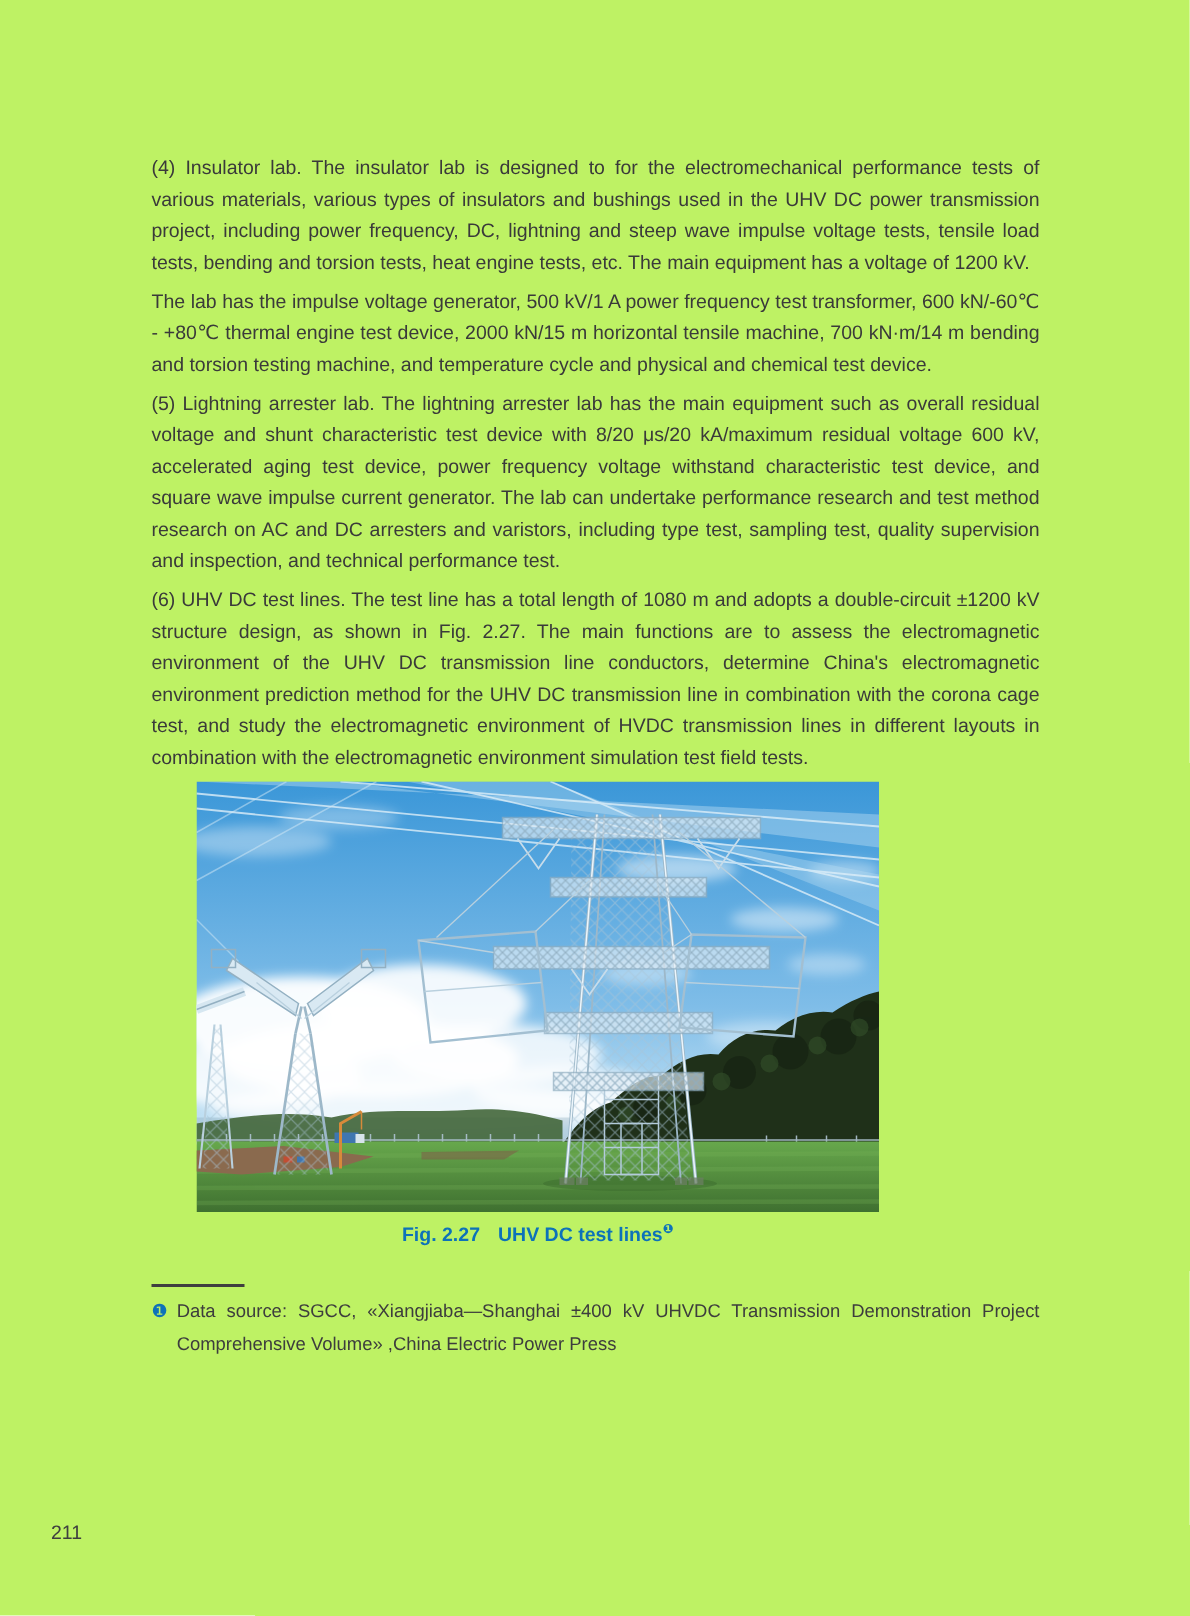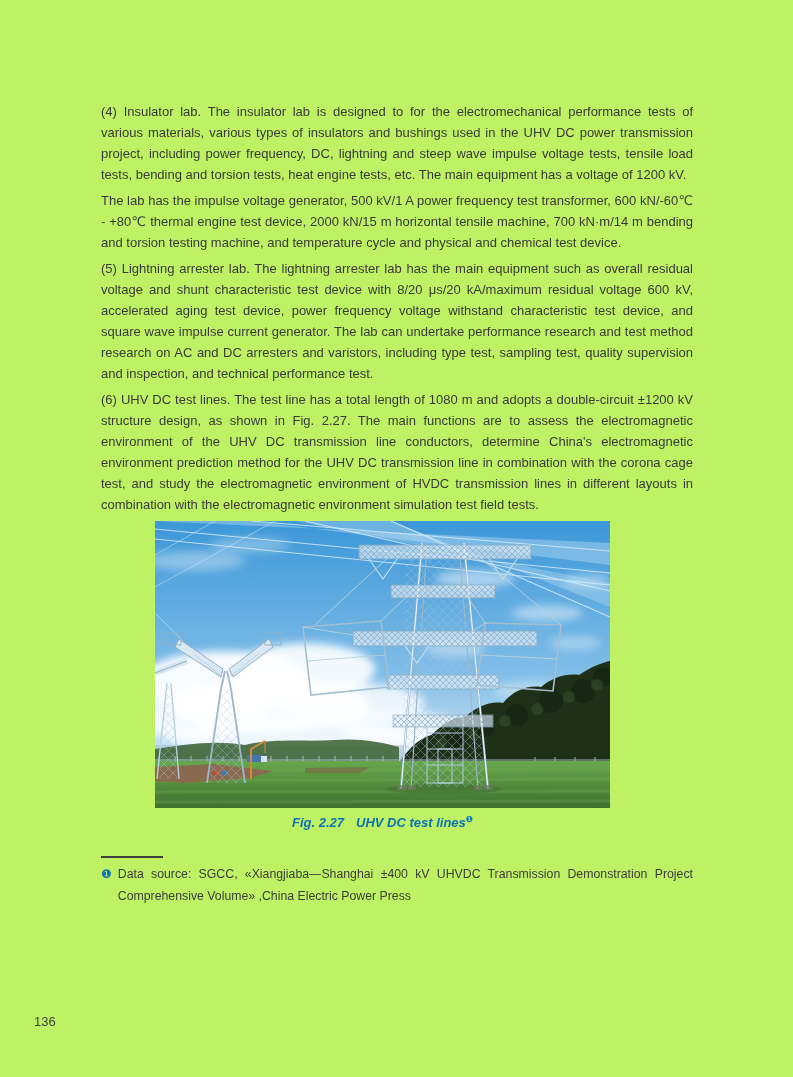--- a/index.html
+++ b/index.html
@@ -23,23 +23,22 @@
   }
   p.body{
     margin:0 0 5px 0;
     font-size:13px;
     line-height:21px;
     text-align:justify;
     color:var(--body-text);
   }
   .figure{
     margin-top:6px;
-    margin-left:54px;
+    margin-left:30px;
     width:455px;
-    font-style:italic;
   }
   .photo{
     width:455px;height:287px;
     display:block;
   }
   .caption{
     margin-top:7px;
     width:455px;
     text-align:center;
     font-size:13px;
@@ -320,14 +319,14 @@
 
     <div class="footnote-rule"></div>
 
     <div class="footnote">
       <span class="fn-marker">❶</span>
       <span class="fn-text">Data source: SGCC, «Xiangjiaba—Shanghai ±400 kV UHVDC Transmission Demonstration Project Comprehensive Volume» ,China Electric Power Press</span>
     </div>
 
   </div>
 
-  <div class="page-number">136</div>
+  <div class="page-number">211</div>
 </div>
 
 </body></html>

